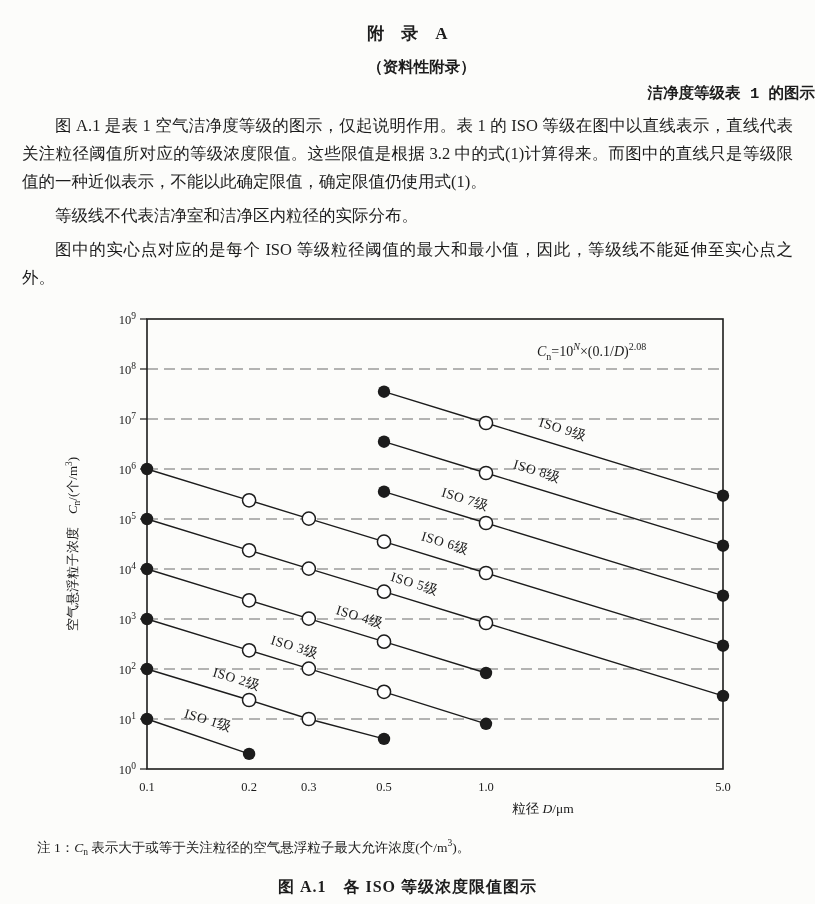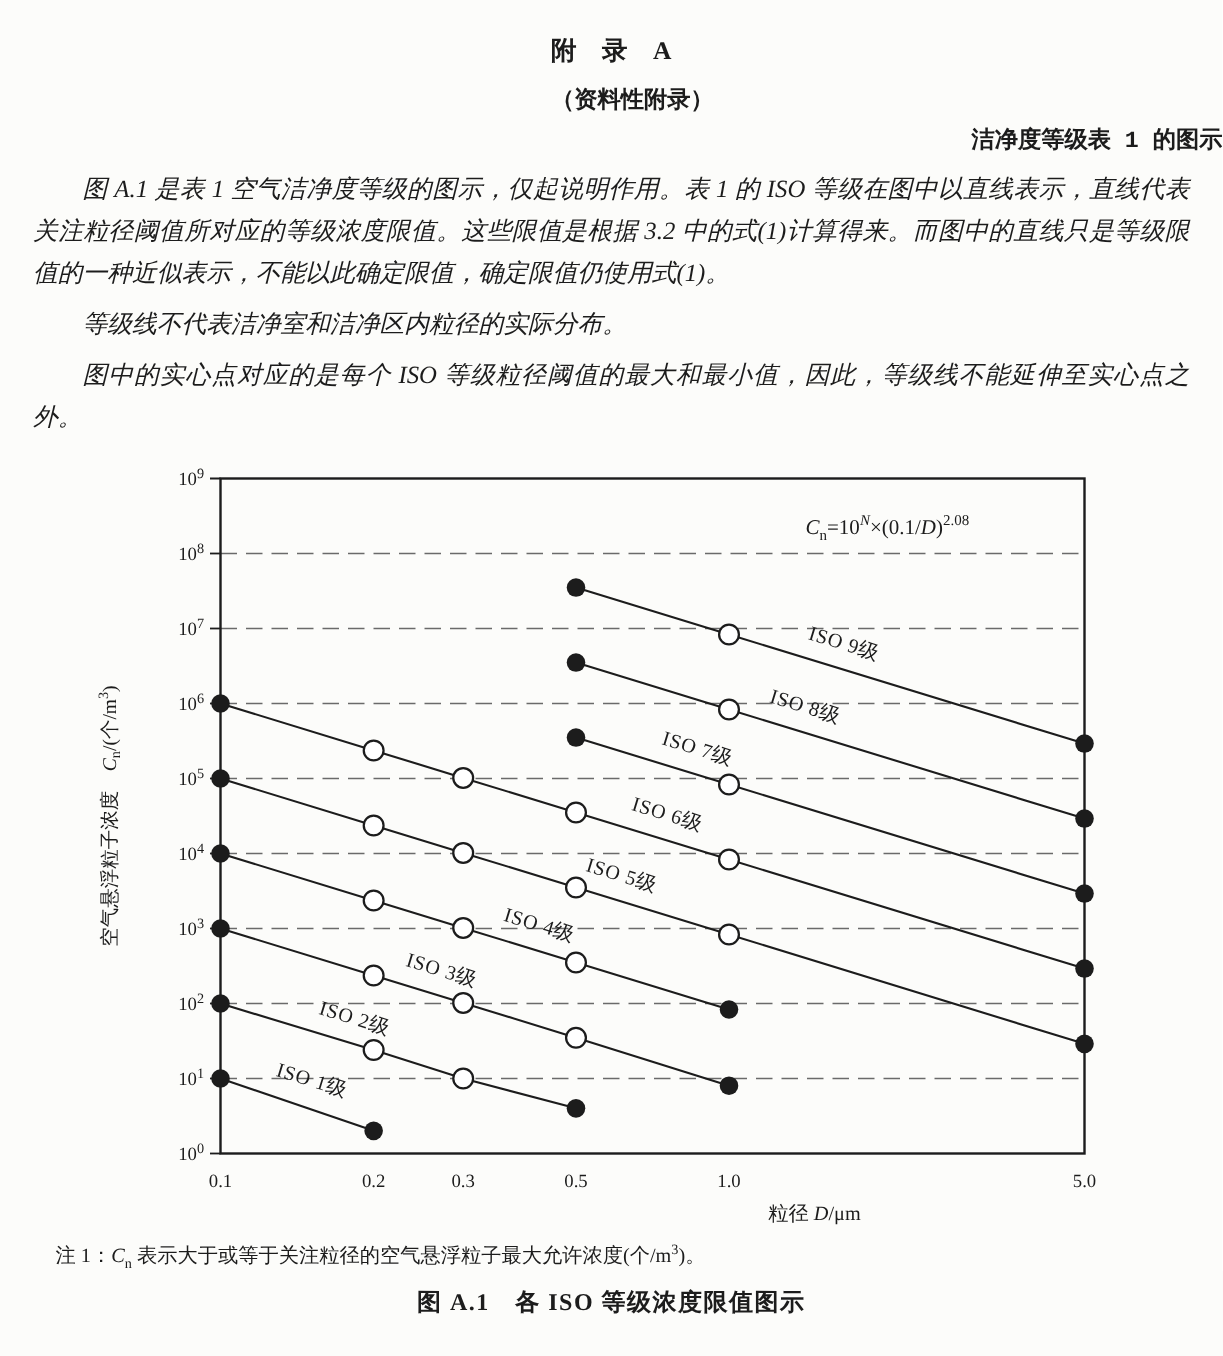--- a/index.html
+++ b/index.html
@@ -5,25 +5,25 @@
   html,body{margin:0;padding:0;background:#ffffff;}
   .page{
     width:815px;height:904px;position:relative;overflow:hidden;
     background:#fcfcfa;color:#1c1c1c;
     font-family:"Liberation Serif","DejaVu Serif",serif;
   }
   .t1{padding-top:23px;text-align:center;font-weight:bold;font-size:17px;line-height:22px;}
   .t2{margin-top:11px;text-align:center;font-weight:bold;font-size:15.5px;line-height:21px;padding-left:28px;}
   .t3{margin-top:7px;text-align:right;font-weight:bold;font-size:15.5px;line-height:21px;font-family:Liberation Mono, monospace;}
   .body-text{margin:7px 22px 0 22px;font-size:16.5px;line-height:28px;text-align:justify;}
-  .body-text p{margin:0;text-indent:2em;font-style:italic;}
+  .body-text p{margin:0;text-indent:2em;}
   .body-text p.mt{margin-top:6px;}
   .chart-wrap{position:relative;margin-top:10px;height:520px;}
   #chart-svg{position:absolute;left:0;top:0;font-family:"Liberation Serif","DejaVu Serif",serif;}
-  .notes{margin:4px 0 0 37px;font-size:13.5px;line-height:16px;}
+  .notes{margin:4px 0 0 37px;font-size:13.5px;line-height:34px;}
   .note sub{font-size:9.5px;}
   .note sup{font-size:9.5px;}
   .note i{font-family:"Liberation Serif","DejaVu Serif",serif;}
   .caption{margin-top:8px;text-align:center;font-weight:bold;font-size:16px;line-height:20px;letter-spacing:1px;}
 </style>
 </head>
 <body>
 
 <div class="page">
 

